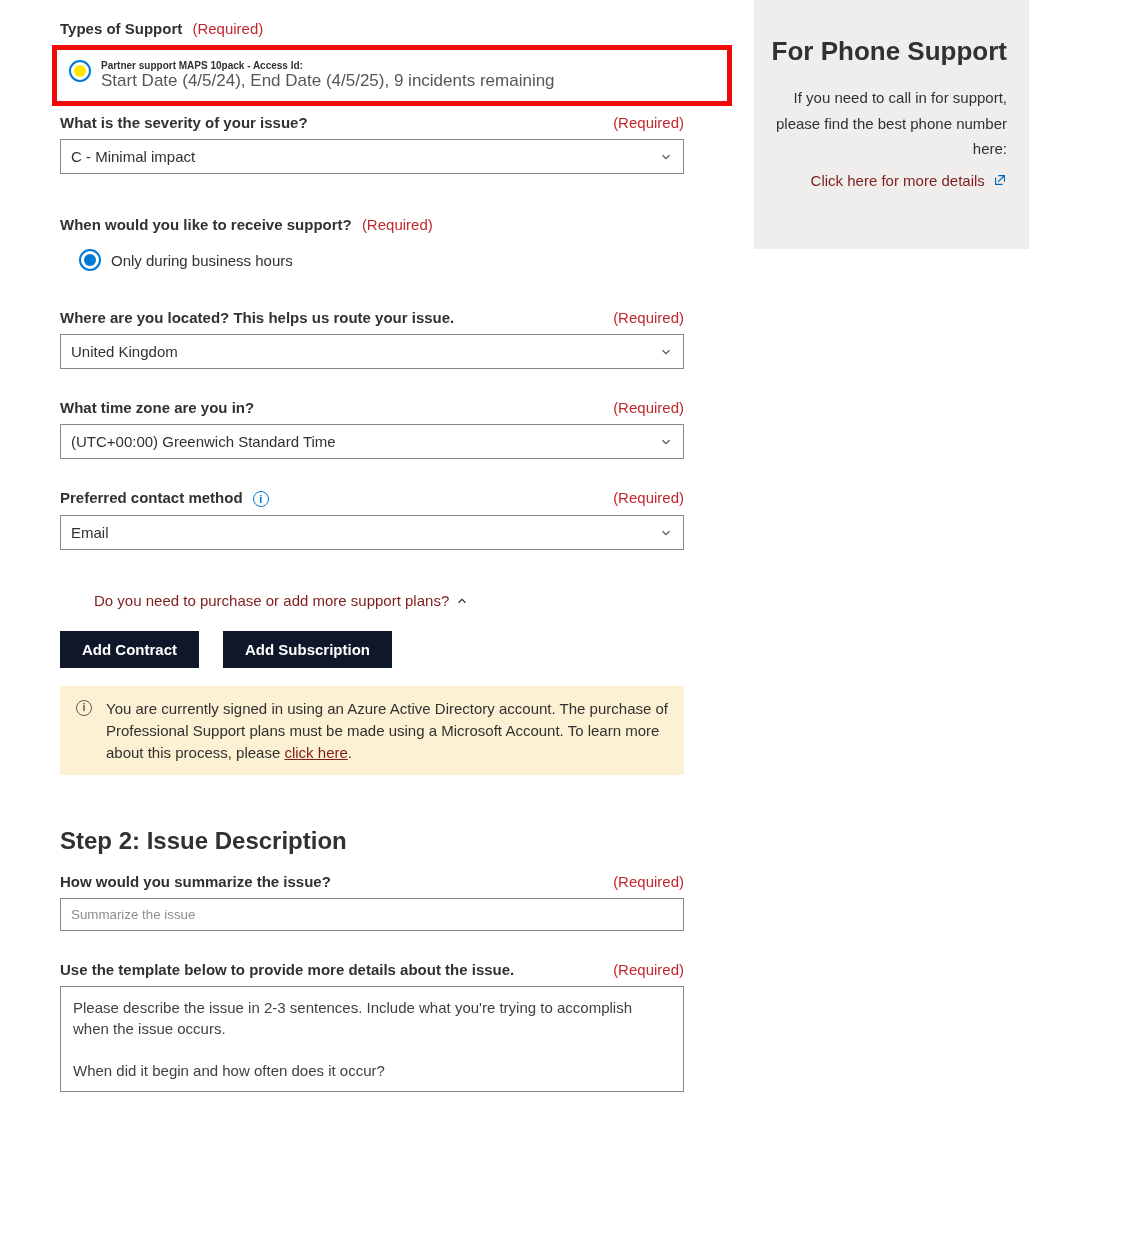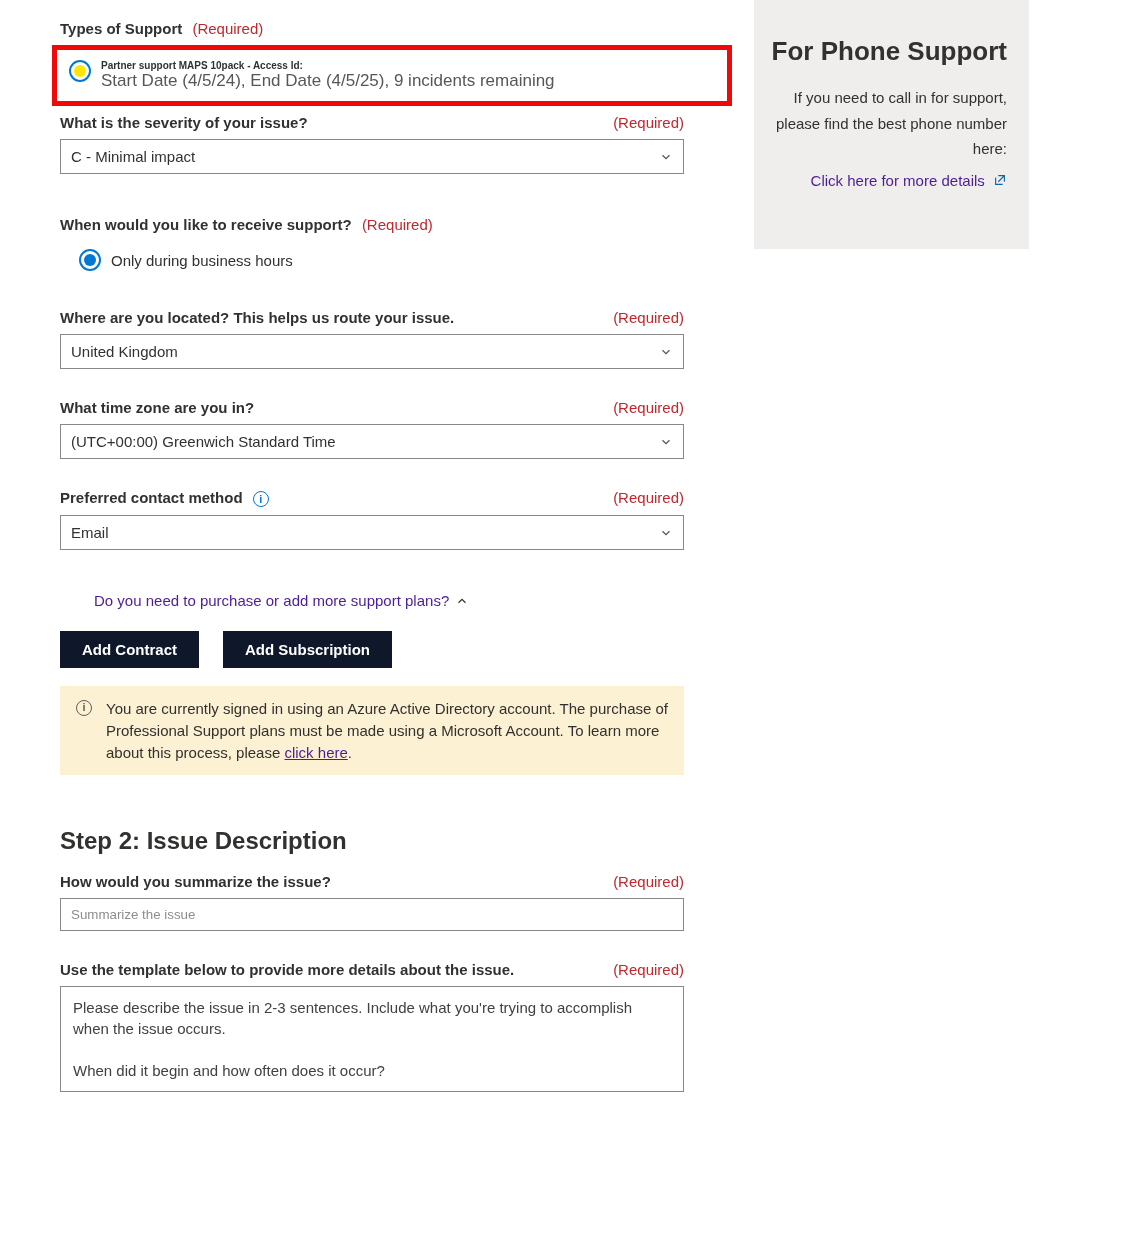--- a/index.html
+++ b/index.html
@@ -79,21 +79,21 @@
     line-height: 1.4;
     color: #424140;
   }
 
   .info-icon {
     display: inline-flex; width: 16px; height: 16px; border: 1.5px solid #0078d4;
     border-radius: 50%; align-items: center; justify-content: center;
     font-size: 11px; color: #0078d4; margin-left: 6px; vertical-align: middle;
     font-weight: 600;
   }
-  .link { color: #4c1d95; cursor: pointer; }
+  .link { color: #7f1d1d; cursor: pointer; }
   .link-u { text-decoration: underline; }
   .expand-row { display: flex; align-items: center; gap: 6px; margin-top: 42px; margin-left: 34px; }
 
   .btn-row { display: flex; gap: 24px; margin-top: 22px; }
   .btn {
     background: #0f172a; color: #fff; border: none;
     padding: 10px 22px; font-size: 15px; font-weight: 600;
     cursor: pointer;
   }
 

